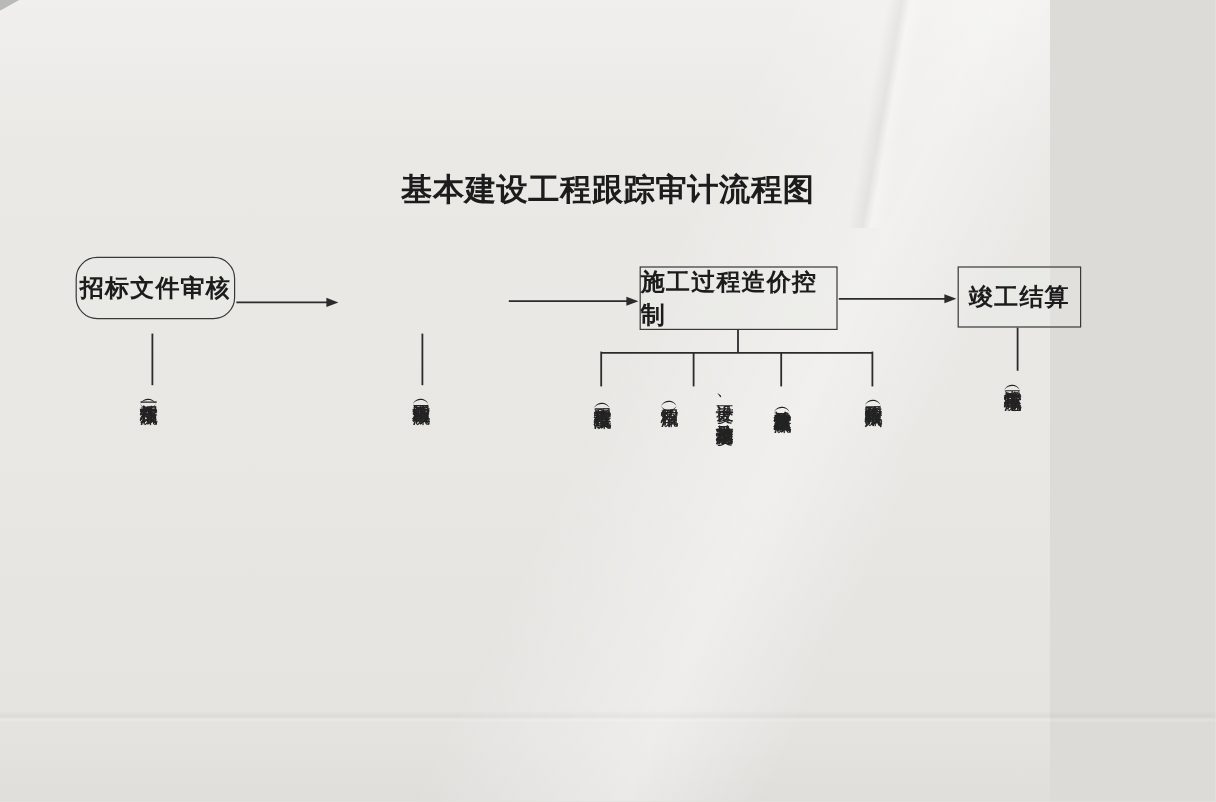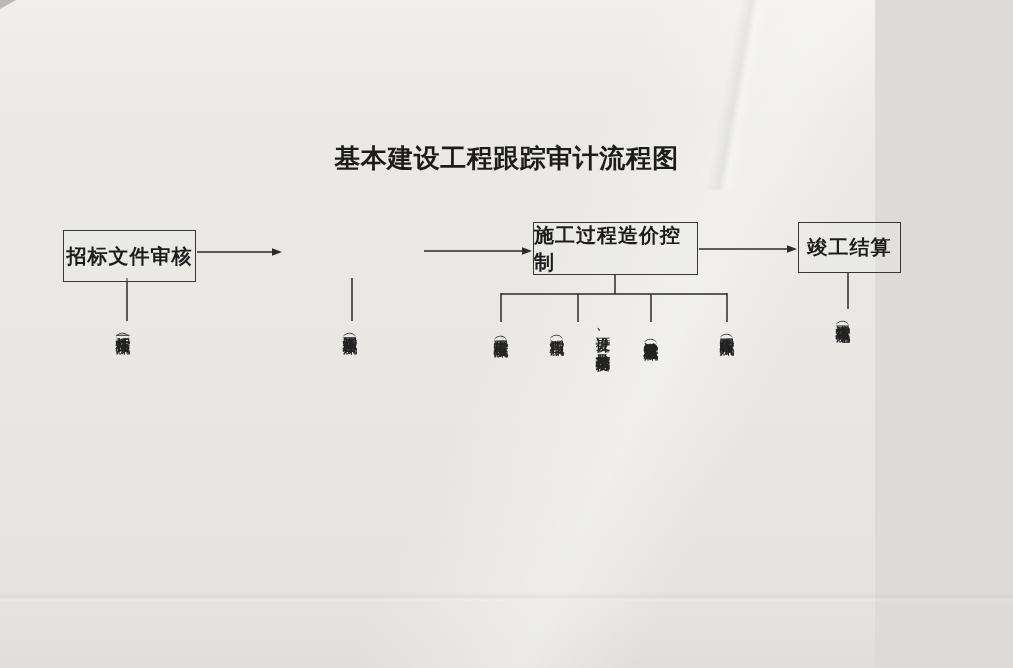--- a/index.html
+++ b/index.html
@@ -82,21 +82,21 @@
     <line x1="615" y1="275" x2="615" y2="294"></line>
     <line x1="501" y1="294" x2="727" y2="294"></line>
     <line x1="501" y1="293" x2="501" y2="322"></line>
     <line x1="578" y1="294" x2="578" y2="322"></line>
     <line x1="651" y1="294" x2="651" y2="322"></line>
     <line x1="727" y1="293" x2="727" y2="322"></line>
 
     <line x1="848" y1="273" x2="848" y2="309"></line>
   </svg>
 
-  <div class="box" style="left:63px;top:230px;width:133px;height:52px;">
+  <div class="box" style="left:63px;top:214px;width:133px;height:52px;border-radius:18px;">
     <span>招标文件审核</span>
   </div>
   <div class="box" style="left:533px;top:222px;width:165px;height:53px;">
     <span>施工过程造价控制</span>
   </div>
   <div class="box" style="left:798px;top:222px;width:103px;height:51px;">
     <span>竣工结算</span>
   </div>
 
   <div class="vlabel" style="left:114px;top:325px;">招标文件审核流程（一）</div>

